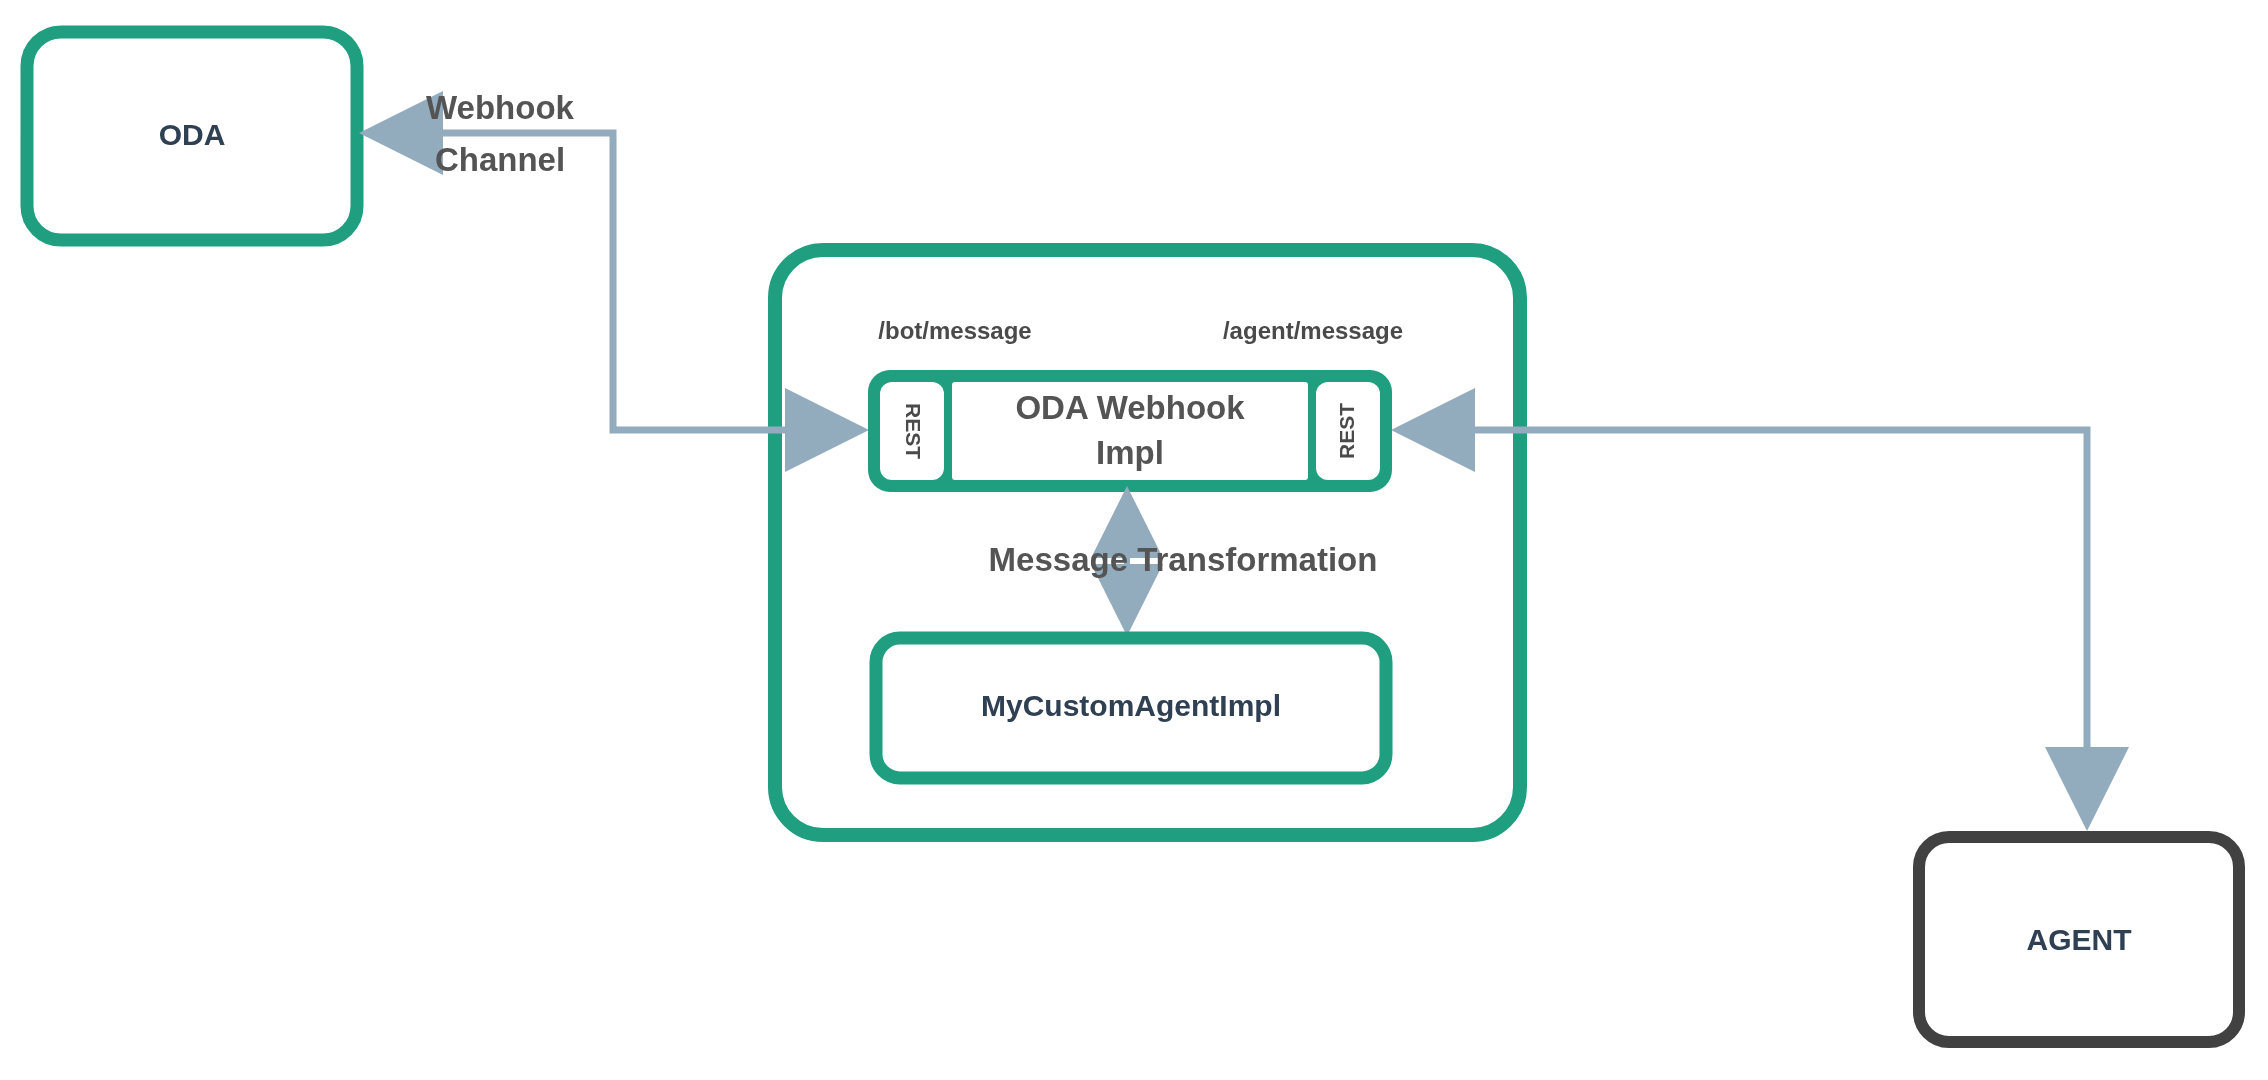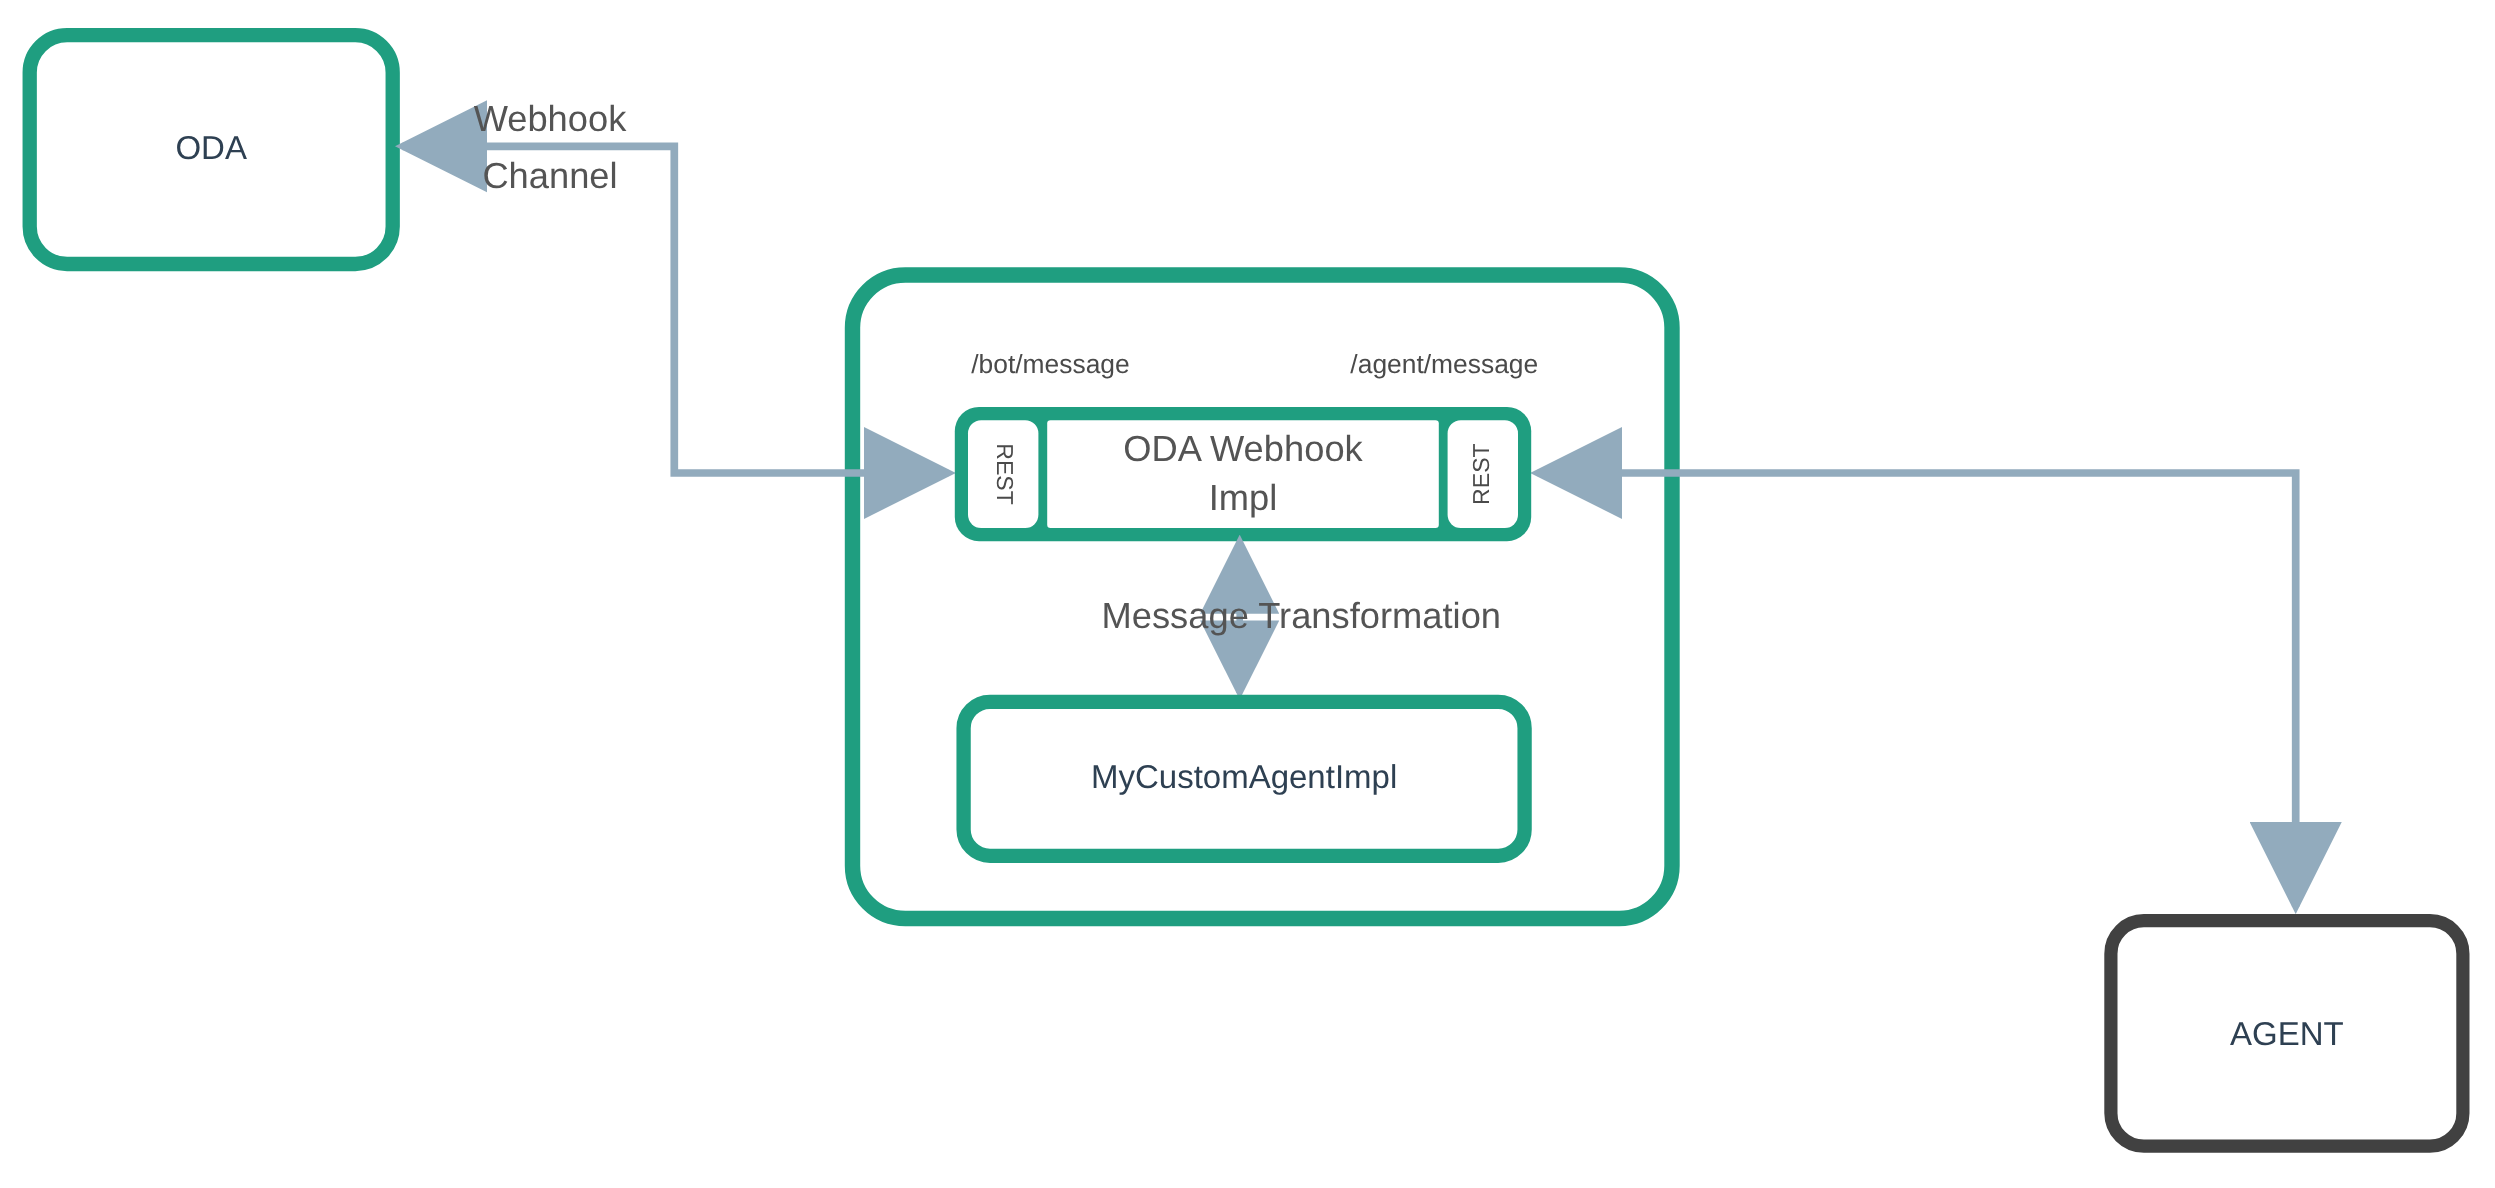--- a/index.html
+++ b/index.html
@@ -10,20 +10,21 @@
   body {
     width: 2268px;
     height: 1080px;
     font-family: "Liberation Sans", sans-serif;
     overflow: hidden;
   }
   #diagram-root {
     position: relative;
     width: 2268px;
     height: 792px;
+    font-weight: bold;
   }
   svg#diagram-svg {
     display: block;
     width: 2268px;
     height: 1080px;
   }
   .box-label {
     font-family: "Liberation Sans", sans-serif;
     font-size: 30px;
     fill: #2e4052;

